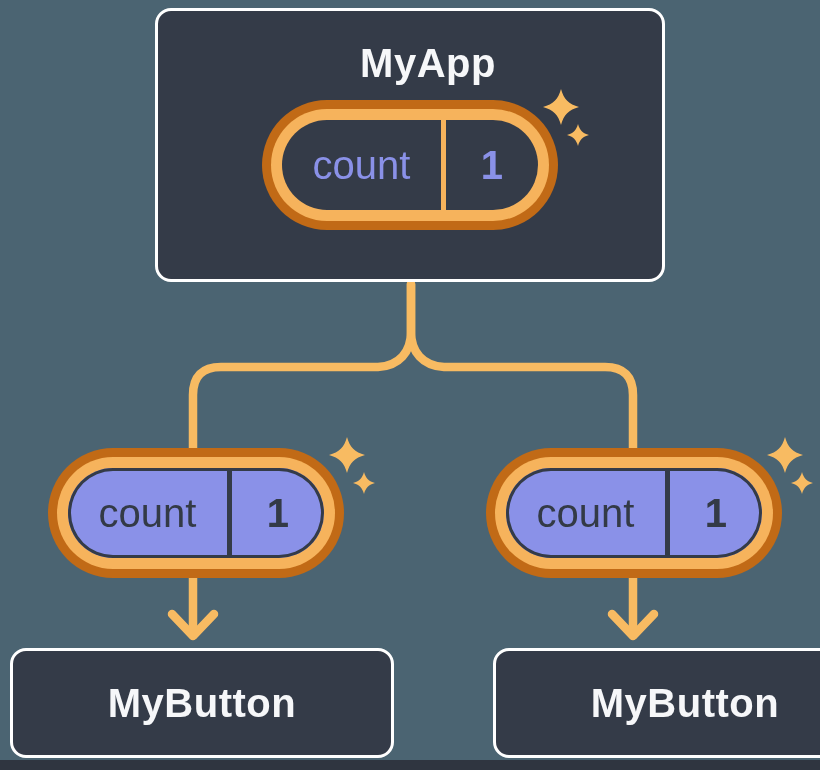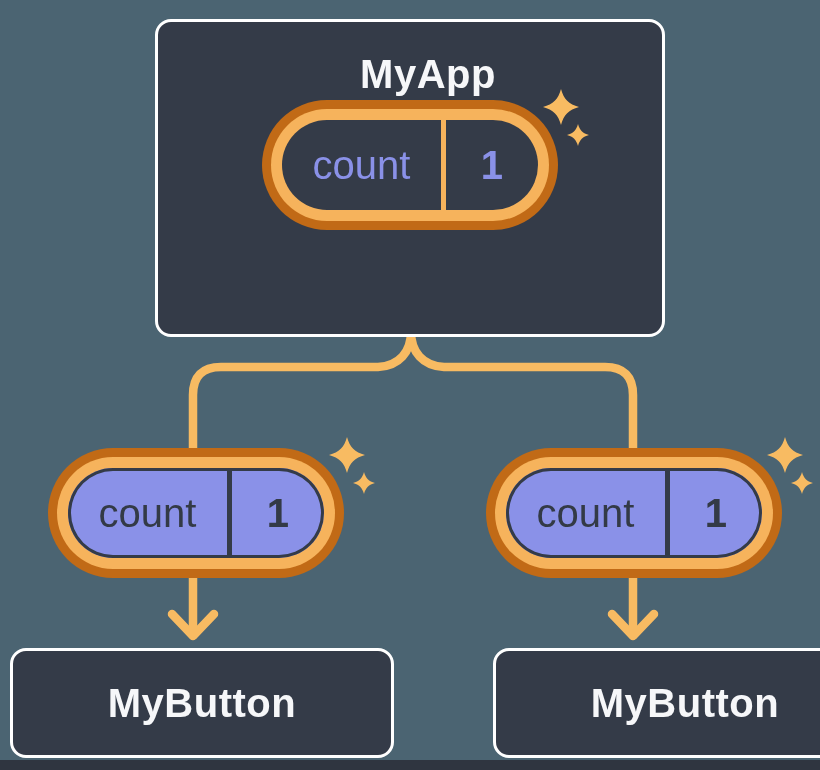--- a/index.html
+++ b/index.html
@@ -22,21 +22,21 @@
     position: absolute; left: 0; top: 0; z-index: 1;
   }
   .node {
     position: absolute;
     background: #343b48;
     border: 3px solid #ffffff;
     border-radius: 16px;
     box-sizing: border-box;
     z-index: 2;
   }
-  .node-root { left: 155px; top: 19px; width: 510px; height: 318px; padding-left: 36px; }
+  .node-root { left: 155px; top: 8px; width: 510px; height: 274px; padding-left: 36px; }
   .node-title {
     text-align: center;
     color: #f6f7f9;
     font-size: 40px;
     font-weight: 600;
     letter-spacing: 0.5px;
   }
   .node-root .node-title { margin-top: 30px; }
   .node-leaf { width: 384px; height: 110px; display: flex; align-items: center; justify-content: center; }
   .node-leaf-left  { left: 10px;  top: 648px; }

